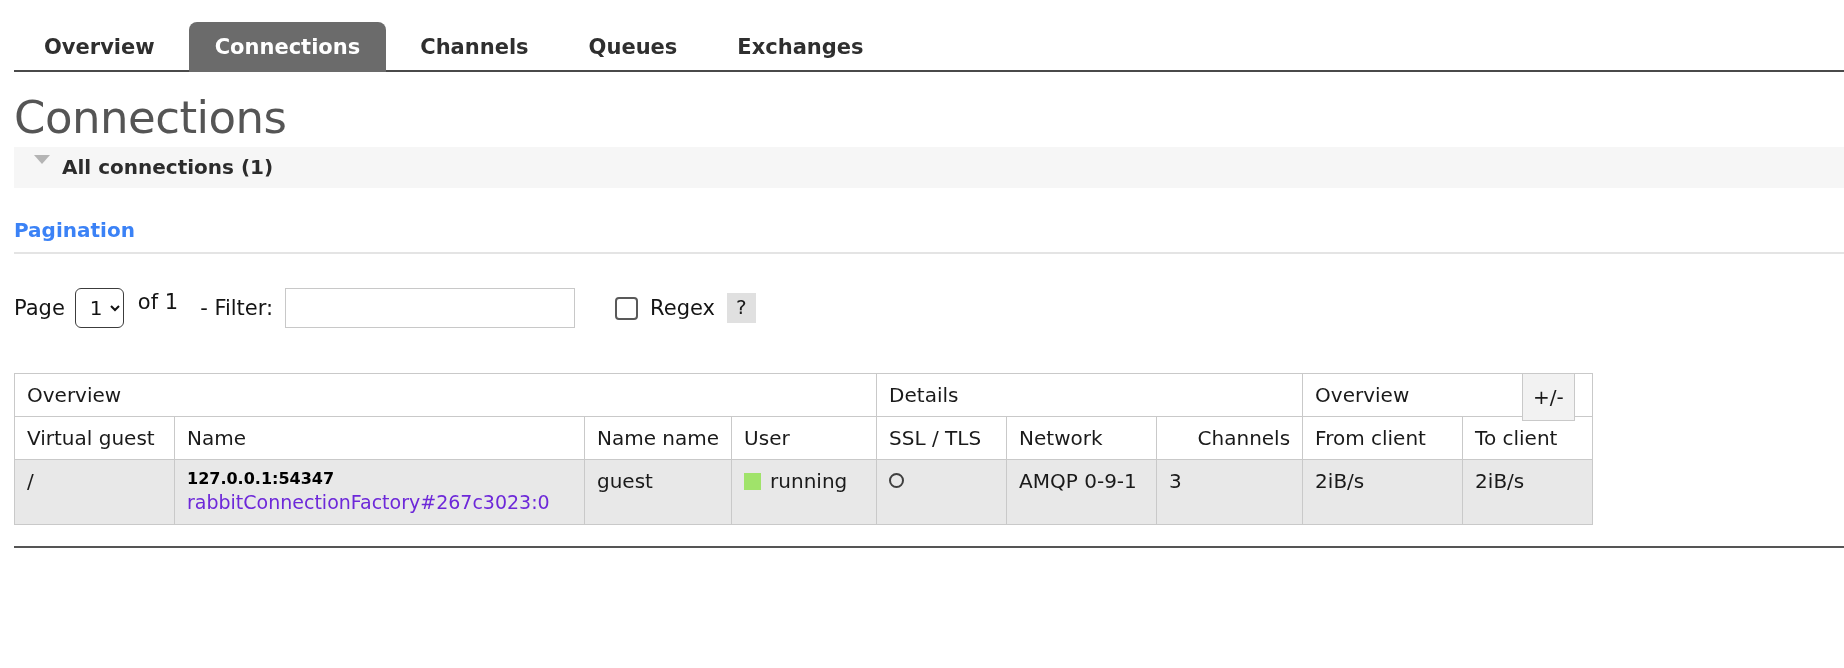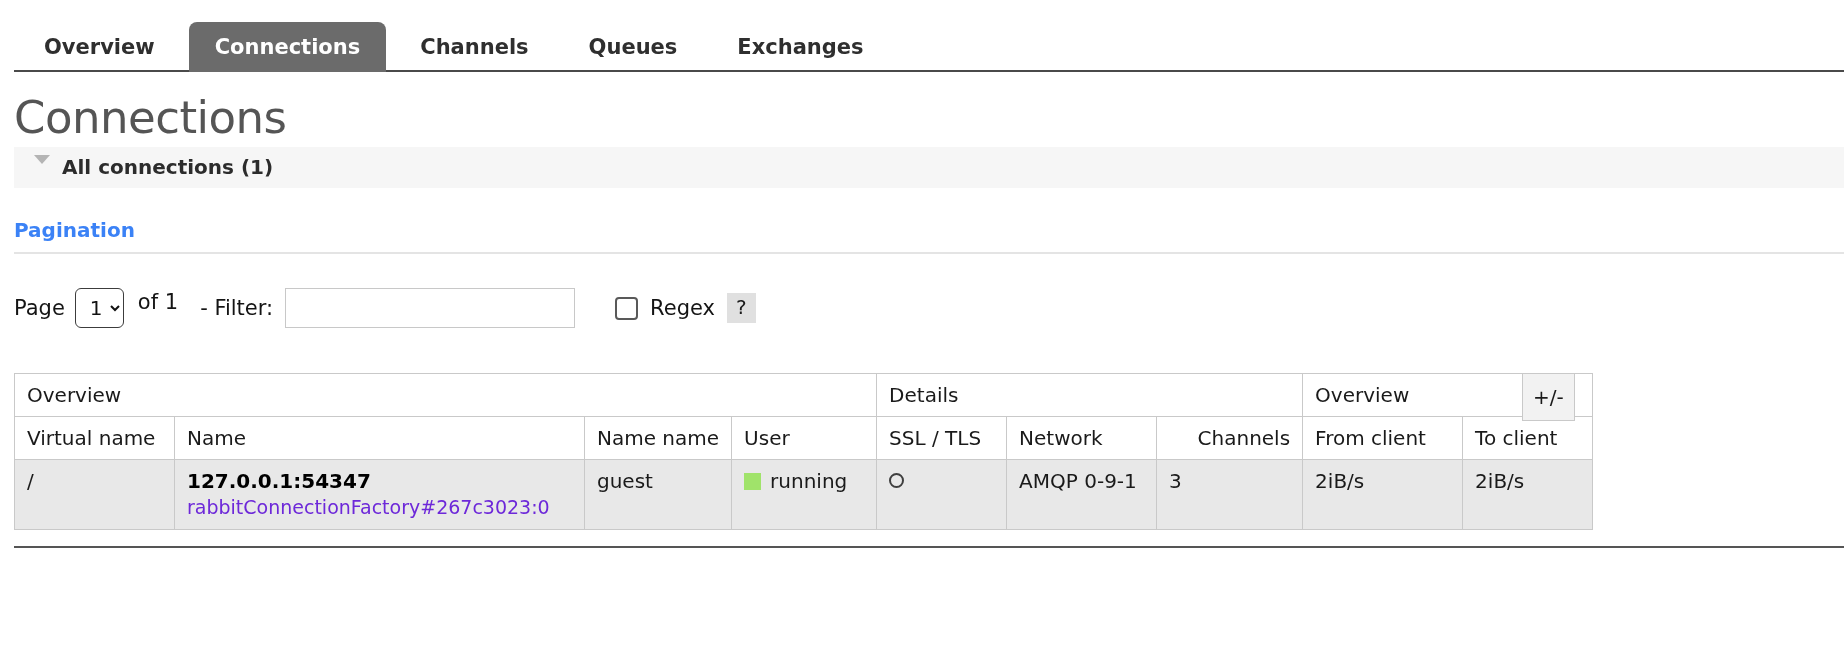--- a/index.html
+++ b/index.html
@@ -197,21 +197,21 @@
   }
   .colhead th.num { text-align: right; }
   
   .datarow td {
     background: #e8e8e8;
     padding: 10px 12px;
   }
   .name-main {
     font-weight: bold;
     color: #000000;
-    font-size: 20px;
+    font-size: 16px;
     line-height: 1.25;
     cursor: pointer;
   }
   .name-sub {
     color: #6d28d9;
     font-size: 19px;
     line-height: 1.3;
     padding-top: 1px;
   }
   .center { text-align: center; }
@@ -314,21 +314,21 @@
       <col style="width:160px">
       <col style="width:130px">
     </colgroup>
     <thead>
       <tr class="grp">
         <td colspan="4">Overview</td>
         <td colspan="3">Details</td>
         <td colspan="2">Overview</td>
       </tr>
       <tr class="colhead">
-        <th>Virtual name</th>
+        <th>Virtual guest</th>
         <th>Name</th>
         <th>Name name</th>
         <th>User</th>
         <th>SSL / TLS</th>
         <th>Network</th>
         <th class="num">Channels</th>
         <th>From client</th>
         <th>To client</th>
       </tr>
     </thead>

